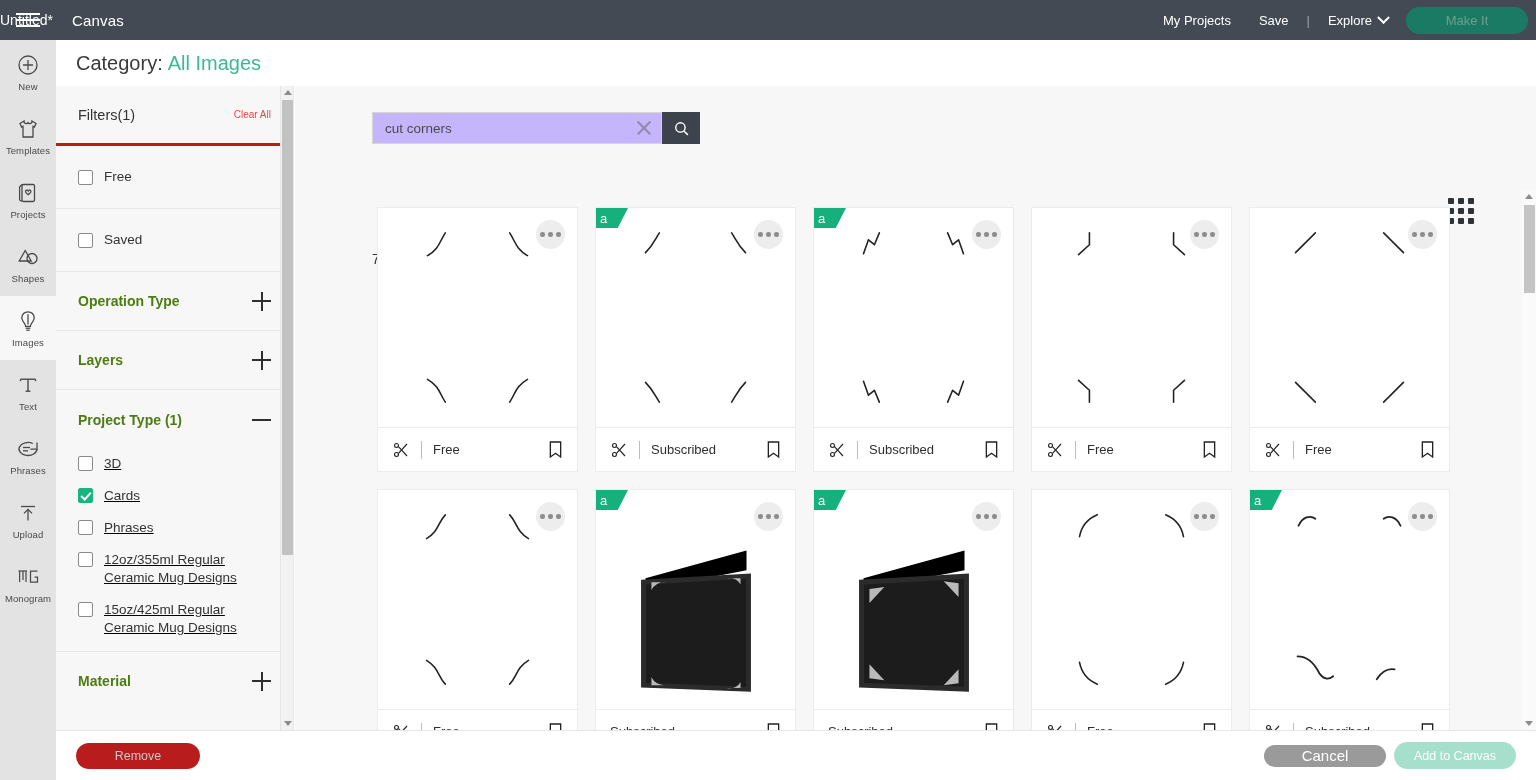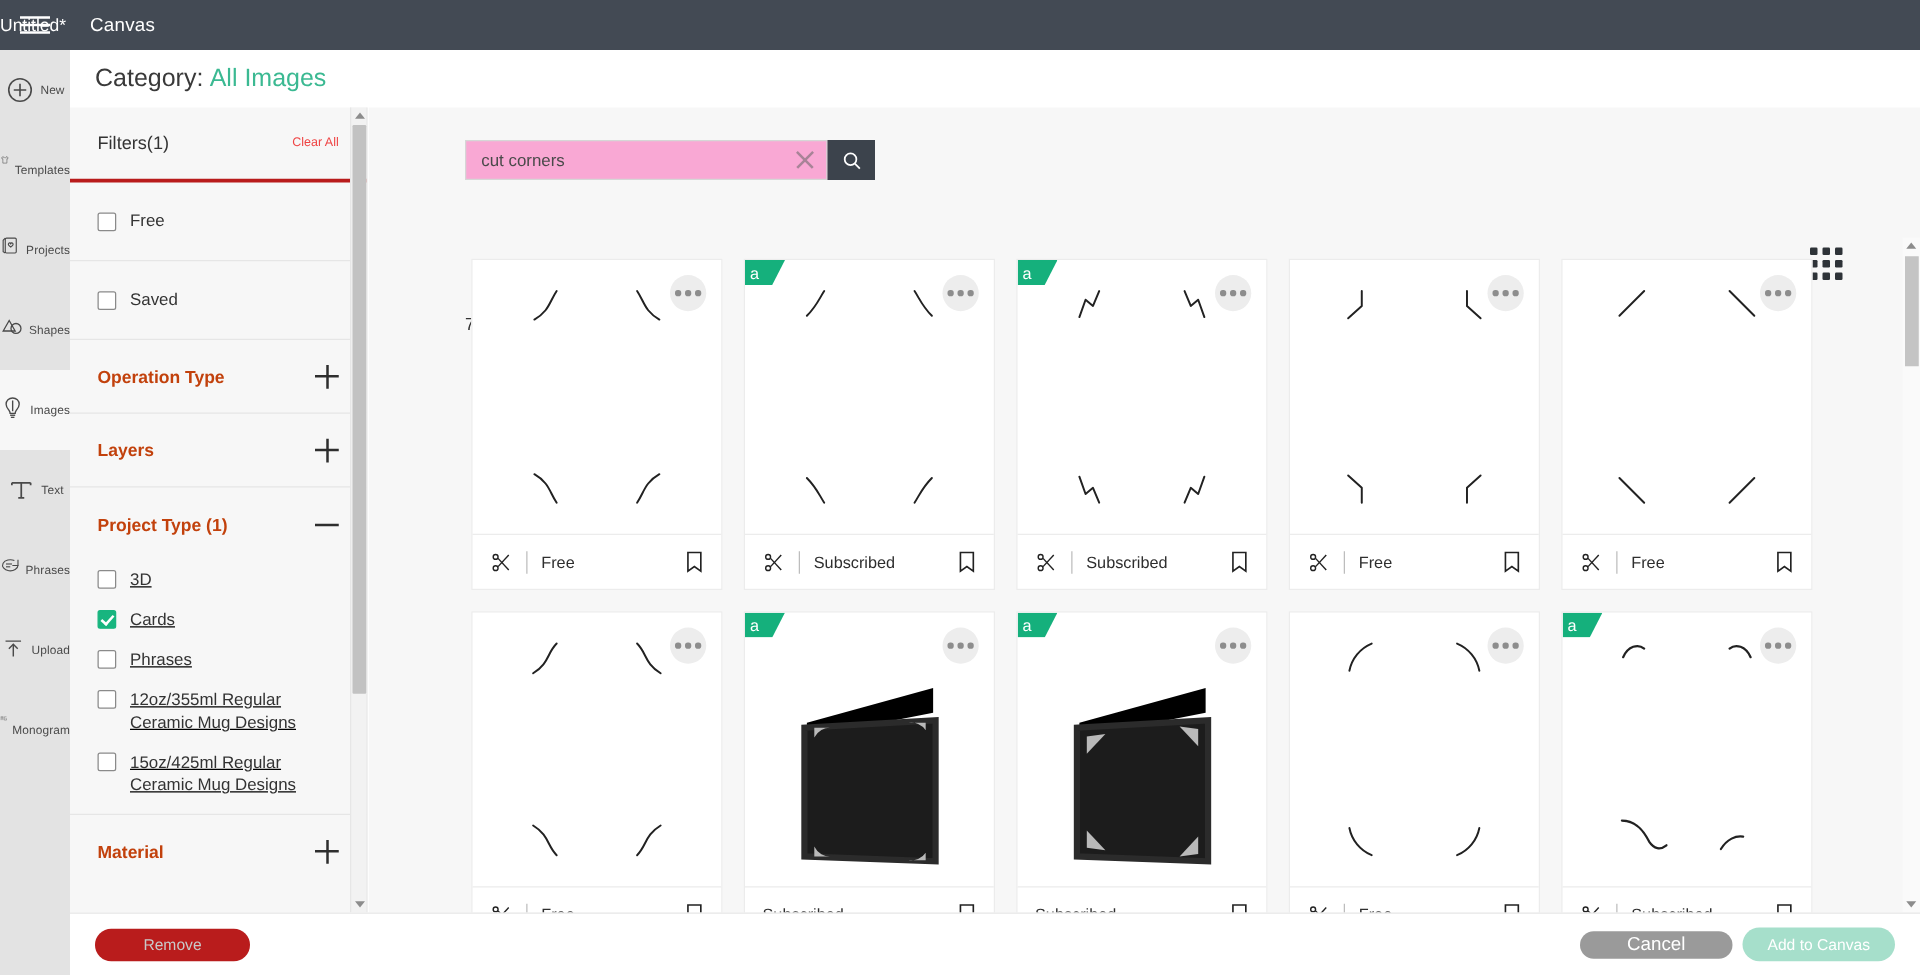--- a/index.html
+++ b/index.html
@@ -41,21 +41,21 @@
     color: #6f9d92; font-size: 13px; display: flex; align-items: center;
     justify-content: center; margin-left: 8px; cursor: default;
   }
 
   
   #rail {
     position: absolute; top: 40px; left: 0; width: 56px; height: 740px;
     background: #e3e3e3;
   }
   .rail-item {
-    width: 56px; height: 64px; display: flex; 
+    width: 56px; height: 64px; display: flex; flex-direction: column;
     align-items: center; justify-content: center; gap: 4px; cursor: pointer;
   }
   .rail-item.active { background: #f7f7f7; }
   .rail-label { font-size: 9.5px; color: #4a4a4a; letter-spacing: .1px; }
   .rail-ico { width: 24px; height: 24px; display: block; }
   .rail-ico svg { display: block; }
 
   
   #catbar {
     position: absolute; top: 40px; left: 56px; width: 1480px; height: 46px;
@@ -77,21 +77,21 @@
   #clear-all { font-size: 10px; color: #ef4444; cursor: pointer; }
   .frow {
     min-height: 63px; display: flex; align-items: center; padding: 0 22px;
     border-bottom: 1px solid #e6e6e6;
   }
   .fsection-head {
     height: 59px; display: flex; align-items: center; justify-content: space-between;
     padding: 0 22px; cursor: pointer;
   }
   .fsection-head.bordered { border-top: 1px solid #e6e6e6; }
-  .fsection-title { font-size: 14px; font-weight: bold; color: #c2410c; }
+  .fsection-title { font-size: 14px; font-weight: bold; color: #4d7c0f; }
   .pm { width: 19px; height: 19px; position: relative; cursor: pointer; }
   .pm::before, .pm::after {
     content: ""; position: absolute; background: #2e2e2e;
   }
   .pm::before { left: 0; top: 8.5px; width: 19px; height: 2px; }
   .pm::after  { left: 8.5px; top: 0; width: 2px; height: 19px; }
   .pm.minus::after { display: none; }
   .cbrow { display: flex; align-items: flex-start; padding: 0 22px 0 22px; margin-bottom: 14px; cursor: pointer; }
   .cb {
     width: 15px; height: 15px; border: 1.5px solid #8a8a8a; border-radius: 2px;
@@ -112,21 +112,21 @@
   #fscroll .sb-arrow-up { top: 0; } #fscroll .sb-arrow-dn { bottom: 0; }
   #fthumb { position: absolute; left: 1px; top: 14px; width: 11px; height: 455px; background: #c2c2c2; border-radius: 1px; }
 
   
   #results {
     position: absolute; top: 86px; left: 295px; width: 1241px; height: 644px;
     background: #f7f7f7;
   }
   #searchrow { position: absolute; top: 26px; left: 77px; display: flex; }
   #search-box {
-    width: 290px; height: 32px; background: #f9a8d4; border: 1px solid #d6d6d6;
+    width: 290px; height: 32px; background: #c4b5fd; border: 1px solid #d6d6d6;
     display: flex; align-items: center; padding: 0 8px 0 12px;
   }
   #search-value { font-size: 13.5px; color: #4a4a4a; flex: 1; }
   #clear-x { width: 18px; height: 18px; position: relative; cursor: pointer; opacity: .55; }
   #clear-x::before, #clear-x::after {
     content:""; position:absolute; left:0; top:8px; width:18px; height:1.6px; background:#666;
   }
   #clear-x::before { transform: rotate(45deg); } #clear-x::after { transform: rotate(-45deg); }
   #search-btn {
     width: 38px; height: 32px; background: #3c434c; display: flex;
@@ -202,20 +202,30 @@
 <body>
 
 <div id="topbar">
   <div id="hamburger">
     <span></span>
       <span></span>
       <span></span>
   </div>
   <div id="app-title">Canvas</div>
   <div id="doc-title">Untitled*</div>
+  <div id="topbar-right">
+    <div class="tb-link">My Projects</div>
+    <div class="tb-link">Save</div>
+    <div class="tb-sep">|</div>
+    <div id="explore-wrap">
+      <span class="tb-link" style="padding:0">Explore</span>
+      <span class="chev"></span>
+    </div>
+    <div id="make-it">Make It</div>
+  </div>
 </div>
 
 <div id="rail">
 
   <div class="rail-item">
     <span class="rail-ico">
       <svg viewBox="0 0 24 24" fill="none" stroke="#4a4a4a" stroke-width="1.3">
         <circle cx="12" cy="12" r="9"></circle>
           <path d="M12 7v10M7 12h10"></path>
       </svg>

